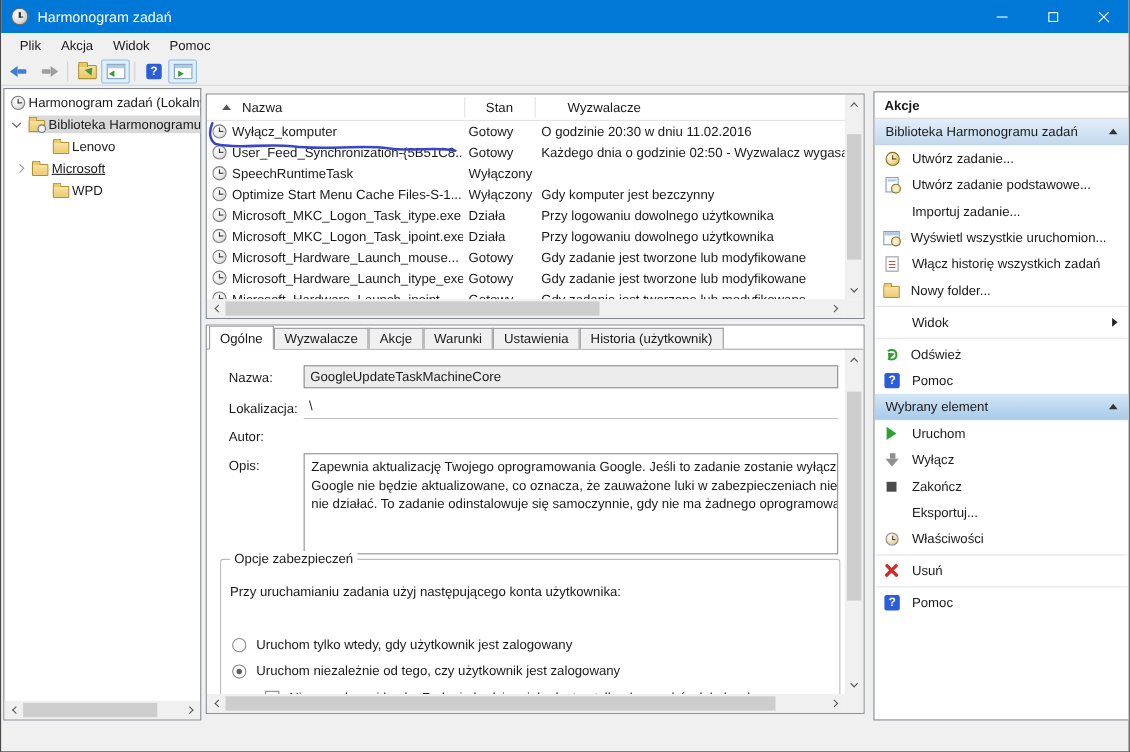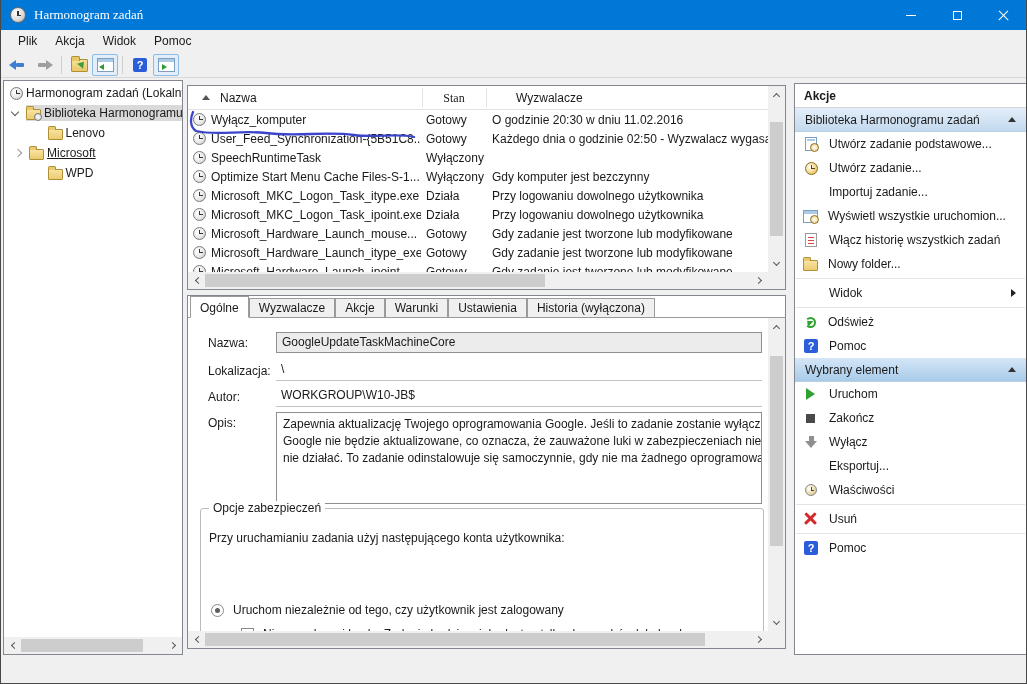--- a/index.html
+++ b/index.html
@@ -10,21 +10,21 @@
     border-left:1px solid #484848;border-right:1px solid #484848;border-bottom:1px solid #484848;
     overflow:hidden;
   }
   
   .titlebar{height:30px;background:#0078d7;display:flex;align-items:center;color:#fff;}
   .title-icon{width:16px;height:16px;margin:0 8px 0 9px;border-radius:50%;
     background:radial-gradient(circle at 35% 35%,#fdfdfd 0%,#dcdcdc 55%,#9d9d9d 100%);
     border:1.5px solid #6b6b6b;position:relative;flex:none;}
   .title-icon::before{content:"";position:absolute;left:6px;top:2.5px;width:1.5px;height:5px;background:#333;}
   .title-icon::after{content:"";position:absolute;left:6px;top:6.5px;width:4px;height:1.5px;background:#333;}
-  .titletext{font-size:13px;font-family:Liberation Serif, serif;}
+  .titletext{font-size:13px;}
   .win-controls{margin-left:auto;display:flex;height:100%;}
   .win-btn{width:46px;height:100%;display:flex;align-items:center;justify-content:center;position:relative;}
   .glyph-min{width:10px;height:1px;background:#fff;}
   .glyph-max{width:9px;height:9px;border:1px solid #fff;}
   .glyph-close{position:relative;width:11px;height:11px;}
   .glyph-close::before,.glyph-close::after{content:"";position:absolute;left:-1px;top:5px;width:13px;height:1.4px;background:#fff;}
   .glyph-close::before{transform:rotate(45deg);}
   .glyph-close::after{transform:rotate(-45deg);}
   
   .menubar{height:22px;display:flex;align-items:center;background:#f0f0f0;padding-left:8px;gap:0;}
@@ -67,21 +67,21 @@
     background:radial-gradient(circle at 35% 35%,#fff 0%,#e9e9e9 55%,#bdbdbd 100%);}
   .ico-clock13::before{content:"";position:absolute;left:5px;top:2px;width:1px;height:4px;background:#333;}
   .ico-clock13::after{content:"";position:absolute;left:5px;top:5px;width:3.5px;height:1px;background:#333;}
   .ico-folder{width:15px;height:11px;margin-top:3px;background:linear-gradient(#f9e3a4,#eccb6f);border:1px solid #b08f35;border-radius:1px;position:relative;}
   .ico-folder::before{content:"";position:absolute;left:-1px;top:-4px;width:6px;height:3px;background:#eccb6f;border:1px solid #b08f35;border-bottom:none;border-radius:2px 2px 0 0;}
   .mini-clock{position:absolute;right:-2px;bottom:-2px;width:8px;height:8px;border-radius:50%;border:1px solid #7b7b7b;background:radial-gradient(#fff,#cfcfcf);}
   
   .list-header{position:absolute;left:0;top:0;right:17px;height:24px;background:#fff;border-bottom:1px solid #e3e3e3;}
   .list-header .hdr-col{position:absolute;top:0;height:24px;display:flex;align-items:center;}
   .hdr-name{left:0;width:234px;padding-left:32px;}
-  .hdr-state{left:234px;width:64px;justify-content:center;font-family:Liberation Serif, serif;}
+  .hdr-state{left:234px;width:64px;justify-content:center;}
   .hdr-trigger{left:298px;right:0;padding-left:30px;}
   .hdr-div{position:absolute;top:2px;bottom:2px;width:1px;background:#e3e3e3;}
   .sort-asc{position:absolute;left:14px;top:9px;width:0;height:0;border-left:4px solid transparent;border-right:4px solid transparent;border-bottom:5px solid #555;}
   .list-rows{position:absolute;left:0;top:24px;right:17px;bottom:17px;overflow:hidden;}
   .task-row{height:19px;position:relative;white-space:nowrap;}
   .cell{position:absolute;top:0;height:19px;display:flex;align-items:center;overflow:hidden;}
   .cell-icon{left:5px;width:16px;}
   .cell-name{left:23px;width:210px;}
   .cell-state{left:238px;width:60px;}
   .cell-trigger{left:304px;right:0;}
@@ -365,36 +365,39 @@
     <div class="sb-corner"></div>
   </div>
 
   <div class="panel detail-panel">
     <div class="tab-strip" id="tab-strip">
         <div class="tab active">Ogólne</div>
         <div class="tab">Wyzwalacze</div>
         <div class="tab">Akcje</div>
         <div class="tab">Warunki</div>
         <div class="tab">Ustawienia</div>
-        <div class="tab">Historia (wyłączona)</div>
+        <div class="tab">Historia (użytkownik)</div>
       </div>
     <div class="detail-content">
       <span class="fld-label" style="top:18px;">Nazwa:</span>
       <div class="fld-box fld-input" style="top:14px;">GoogleUpdateTaskMachineCore</div>
       <span class="fld-label" style="top:46px;text-align:center;">Lokalizacja:</span>
       <div class="fld-box fld-flat" style="top:42px;">\</div>
       <span class="fld-label" style="top:72px;">Autor:</span>
-      <div class="fld-box fld-flat" style="top:68px;">WORKGROUP\W10-JB$</div>
       <span class="fld-label" style="top:98px;">Opis:</span>
       <div class="fld-box fld-desc" style="top:94px;">
         <div class="desc-inner">Zapewnia aktualizację Twojego oprogramowania Google. Jeśli to zadanie zostanie wyłączone lub zatrzymane, oprogramowanie Google nie będzie aktualizowane, co oznacza, że zauważone luki w zabezpieczeniach nie mogą być naprawiane, a funkcje mogą nie działać. To zadanie odinstalowuje się samoczynnie, gdy nie ma żadnego oprogramowania Google, które z niego korzysta.</div>
       </div>
       <div class="sec-group">
         <span class="sec-legend">Opcje zabezpieczeń</span>
         <span class="sec-caption">Przy uruchamianiu zadania użyj następującego konta użytkownika:</span>
+        <div class="opt-row" style="top:70px;">
+          <span class="radio" id="radio1"></span>
+          <span>Uruchom tylko wtedy, gdy użytkownik jest zalogowany</span>
+        </div>
         <div class="opt-row" style="top:94px;">
           <span class="radio checked" id="radio2"></span>
           <span>Uruchom niezależnie od tego, czy użytkownik jest zalogowany</span>
         </div>
         <div class="opt-row" style="top:118px;left:40px;">
           <span class="checkbox"></span>
           <span>Nie przechowuj hasła. Zadanie będzie miało dostęp tylko do zasobów lokalnych.</span>
         </div>
       </div>
     </div>
@@ -420,26 +423,26 @@
   </div>
 
   <div class="panel actions-panel">
     <div class="ap-title">Akcje</div>
     <div id="actions-body">
         <div class="ap-header">
           <span>Biblioteka Harmonogramu zadań</span>
           <span class="ap-arrow-up"></span>
         </div>
         <div class="ap-item">
+          <span class="ico ico-create-task"></span>
+          <span class="ap-label">Utwórz zadanie...</span>
+        </div>
+        <div class="ap-item">
           <span class="ico ico-create-basic-task"></span>
           <span class="ap-label">Utwórz zadanie podstawowe...</span>
-        </div>
-        <div class="ap-item">
-          <span class="ico ico-create-task"></span>
-          <span class="ap-label">Utwórz zadanie...</span>
         </div>
         <div class="ap-item noicon">
           <span class="ap-label">Importuj zadanie...</span>
         </div>
         <div class="ap-item">
           <span class="ico ico-display-running-tasks"></span>
           <span class="ap-label">Wyświetl wszystkie uruchomion...</span>
         </div>
         <div class="ap-item">
           <span class="ico ico-enable-history"></span>
@@ -465,27 +468,27 @@
         </div>
         <div class="ap-header second">
           <span>Wybrany element</span>
           <span class="ap-arrow-up"></span>
         </div>
         <div class="ap-item">
           <span class="ico ico-run"></span>
           <span class="ap-label">Uruchom</span>
         </div>
         <div class="ap-item">
+          <span class="ico ico-disable"></span>
+          <span class="ap-label">Wyłącz</span>
+        </div>
+        <div class="ap-item">
           <span class="ico ico-end"></span>
           <span class="ap-label">Zakończ</span>
         </div>
-        <div class="ap-item">
-          <span class="ico ico-disable"></span>
-          <span class="ap-label">Wyłącz</span>
-        </div>
         <div class="ap-item noicon">
           <span class="ap-label">Eksportuj...</span>
         </div>
         <div class="ap-item">
           <span class="ico ico-properties"></span>
           <span class="ap-label">Właściwości</span>
         </div>
         <div class="ap-sep"></div>
         <div class="ap-item">
           <span class="ico ico-delete"></span>

